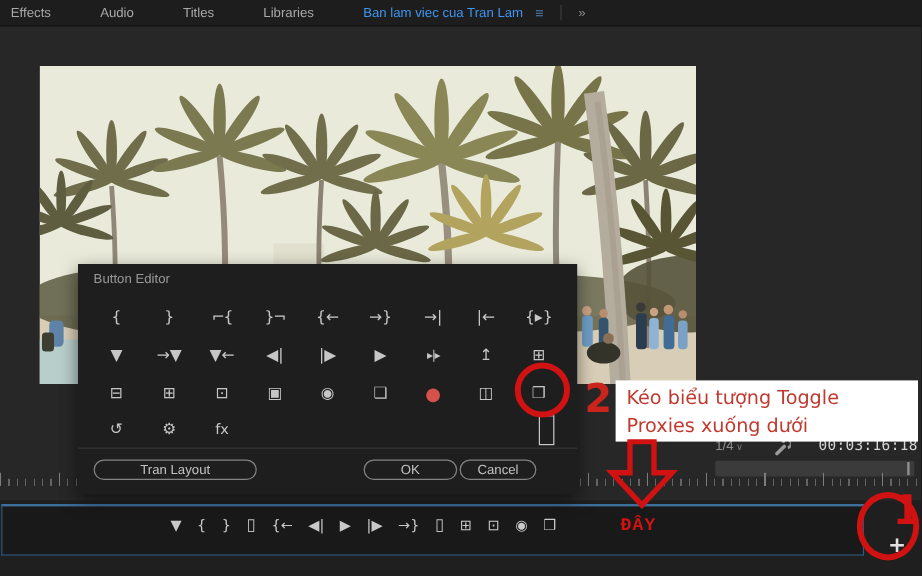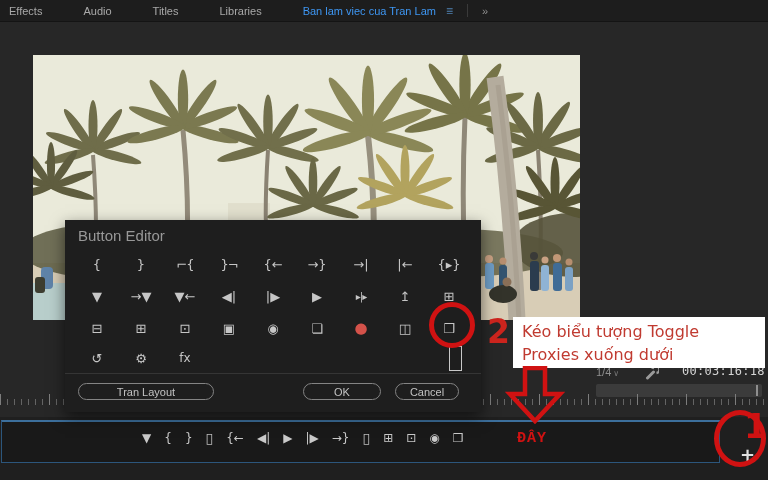--- a/index.html
+++ b/index.html
@@ -29,35 +29,35 @@
   .scroll-band::after{content:"";position:absolute;right:4px;top:1px;width:2px;height:11px;background:#8f8f8f;}
   .ruler{position:absolute;left:0;top:392px;width:768px;height:14px;}
   .ruler::before{content:"";position:absolute;left:0;right:0;bottom:1px;height:6px;
     background:repeating-linear-gradient(90deg,#646464 0 1px,transparent 1px 7px);}
   .ruler::after{content:"";position:absolute;left:0;right:0;bottom:1px;height:11px;
     background:repeating-linear-gradient(90deg,#7d7d7d 0 1px,transparent 1px 49px);}
 
   
   .button-editor{position:absolute;left:65px;top:220px;width:416px;height:192px;background:#1e1e1e;
                  box-shadow:0 5px 14px rgba(0,0,0,.55);z-index:5;}
-  .be-title{position:absolute;left:13px;top:7px;font-size:15px;color:#989898;}
+  .be-title{position:absolute;left:13px;top:7px;font-size:11px;color:#989898;}
   .be-row{position:absolute;left:10px;display:grid;grid-template-columns:repeat(9,44px);}
   .be-row1{top:30px;} .be-row2{top:62px;} .be-row3{top:94px;} .be-row4{top:124px;}
   .be-cell{height:28px;display:flex;align-items:center;justify-content:center;color:#c6c6c6;
            font-size:13px;font-family:"DejaVu Sans",sans-serif;cursor:grab;white-space:nowrap;}
   .be-cell[data-name="record-icon"]{color:#d4524a;font-size:15px;}
   .be-cell[data-name="fx-mute-icon"]{font-size:12px;}
   .be-cell[data-name="play-around-icon"]{font-size:10px;letter-spacing:-1px;}
   .be-cell[data-name="clear-in-icon"],.be-cell[data-name="clear-out-icon"]{letter-spacing:-1px;}
   .blank-button{position:absolute;left:384px;top:126px;width:11px;height:23px;border:1px solid #c8c8c8;}
   .be-divider{position:absolute;left:0;top:153px;width:416px;height:1px;background:#353535;}
   .pill{position:absolute;top:163px;height:17px;border:1px solid #848484;border-radius:9px;
         color:#c2c2c2;font-size:11px;display:flex;align-items:center;justify-content:center;
         background:transparent;box-sizing:border-box;cursor:pointer;}
-  .pill-reset{left:13px;width:136px;} .pill-ok{left:238px;width:78px;} .pill-cancel{left:330px;width:64px;}
+  .pill-reset{left:13px;width:136px;} .pill-ok{left:238px;width:78px;} .pill-cancel{left:318px;width:64px;}
 
   
   .timeline{position:absolute;left:0;top:417px;width:768px;height:63px;background:#1f1f1f;z-index:2;}
   .tl-box{position:absolute;left:1px;top:3px;width:719px;height:43px;background:#191919;
           border:1px solid #2c567c;border-top:2px solid #3c6f9c;box-sizing:border-box;}
   .transport{position:absolute;left:140px;top:4px;height:24px;display:flex;gap:13px;align-items:center;
              color:#c9c9c9;font-size:12px;font-family:"DejaVu Sans",sans-serif;}
   .tr-btn{cursor:pointer;white-space:nowrap;}
   .tr-btn[data-name="blank-button"]{font-size:14px;color:#bdbdbd;}
   .add-button{position:absolute;left:740px;top:444px;color:#e2e2e2;font-size:18px;font-weight:bold;

